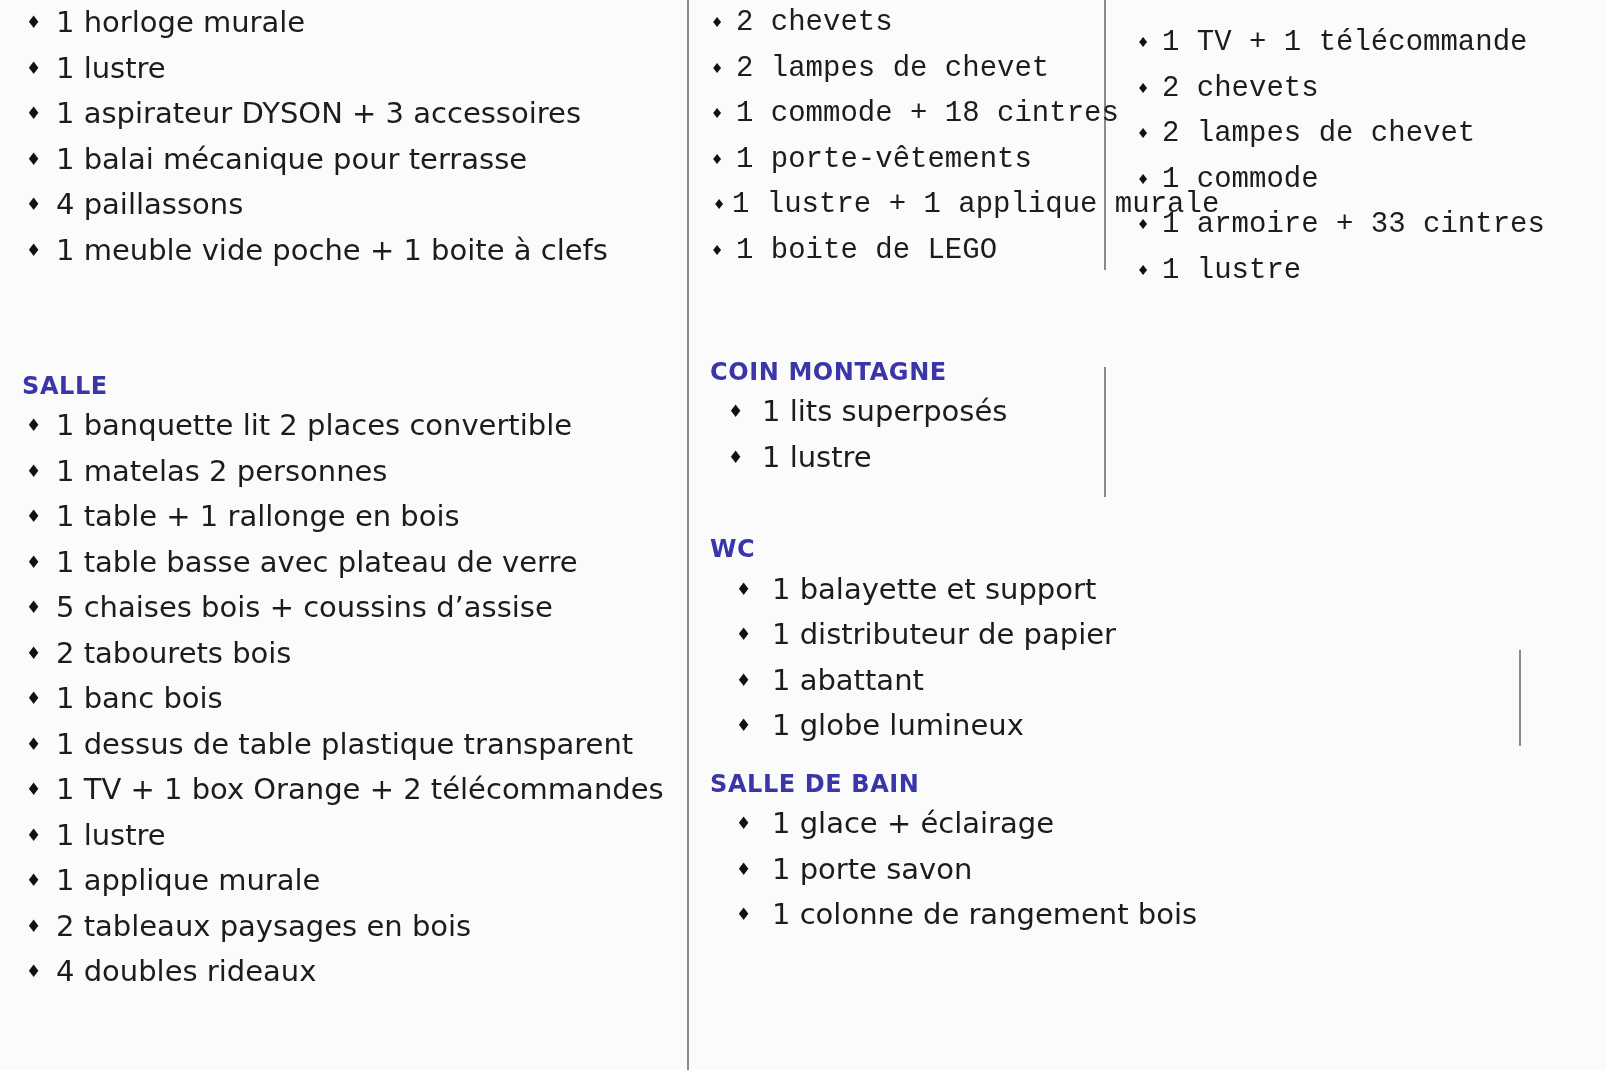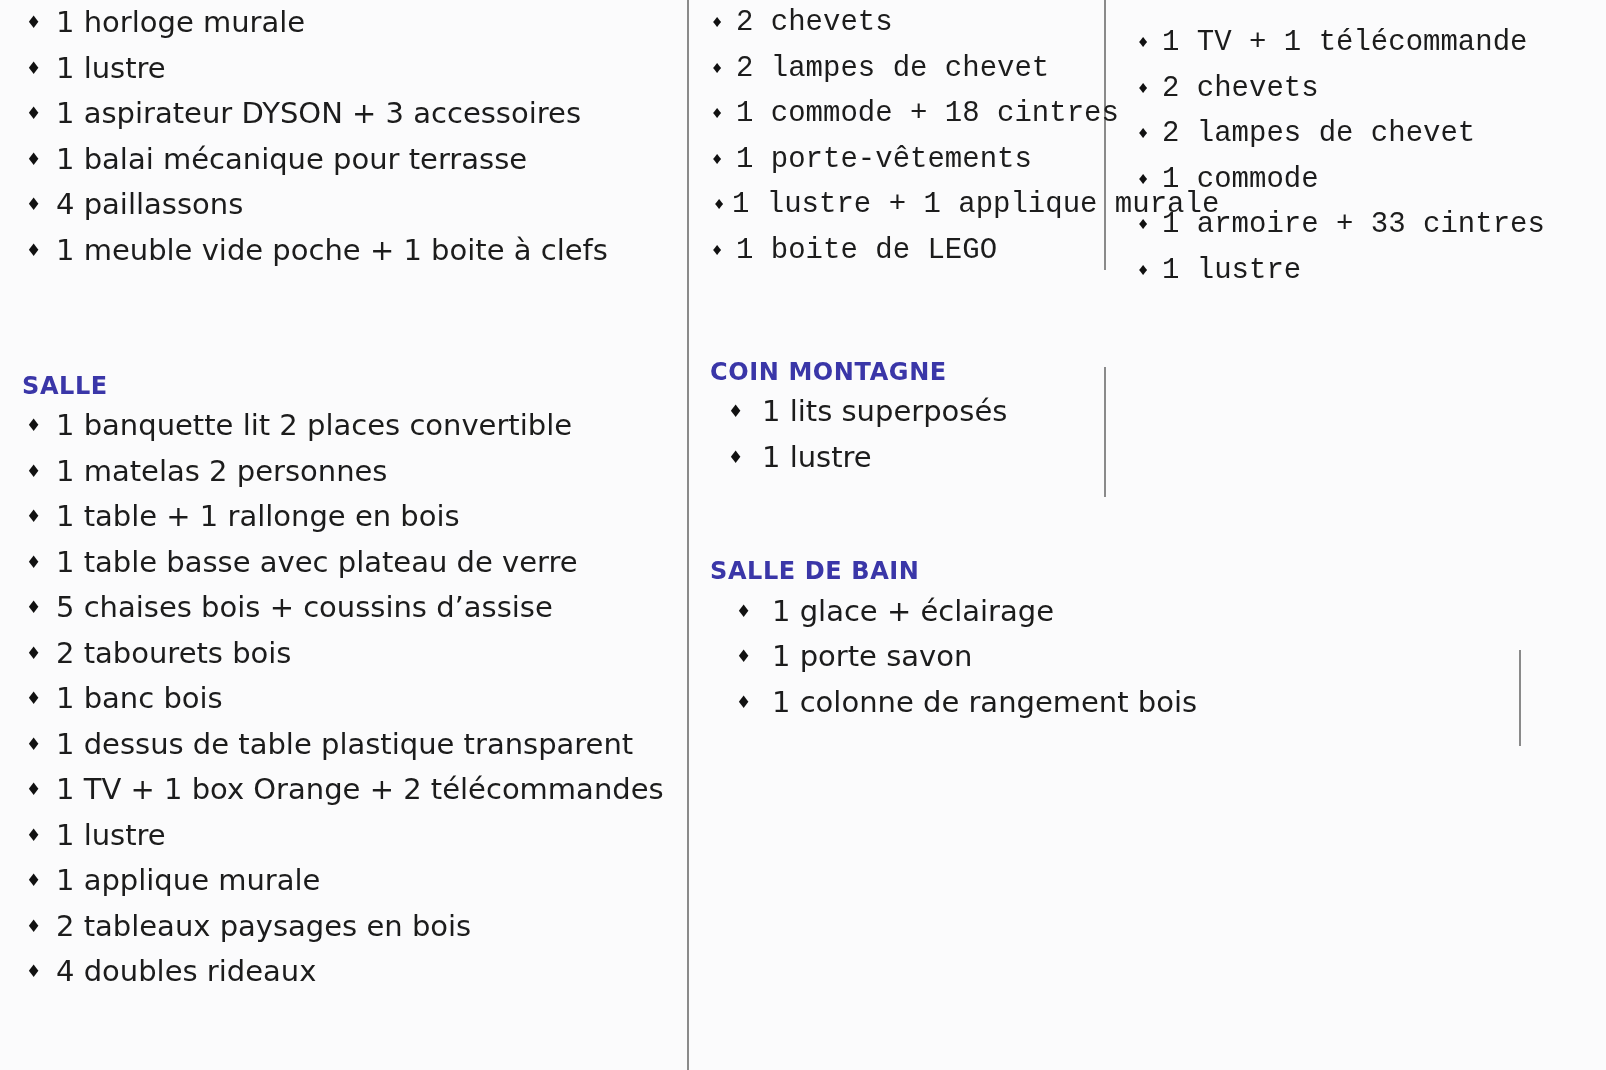--- a/index.html
+++ b/index.html
@@ -164,20 +164,29 @@
     <div class="block">
       <div class="heading">COIN MONTAGNE</div>
       <ul class="items wide">
         <li>1 lits superposés</li>
         <li>1 lustre</li>
       </ul>
     </div>
 
     <div class="gap-md"></div>
 
+    <div class="block">
+      <div class="heading">WC</div>
+      <ul class="items xwide">
+        <li>1 balayette et support</li>
+        <li>1 distributeur de papier</li>
+        <li>1 abattant</li>
+        <li>1 globe lumineux</li>
+      </ul>
+    </div>
 
     <div class="gap-sm"></div>
 
     <div class="block">
       <div class="heading">SALLE DE BAIN</div>
       <ul class="items xwide">
         <li>1 glace + éclairage</li>
         <li>1 porte savon</li>
         <li>1 colonne de rangement bois</li>
       </ul>

